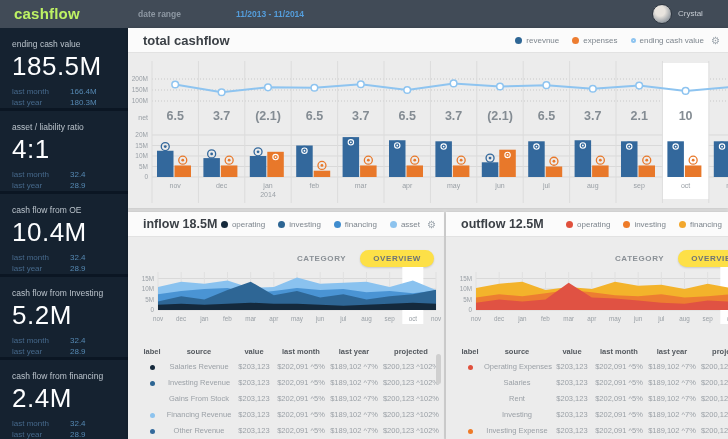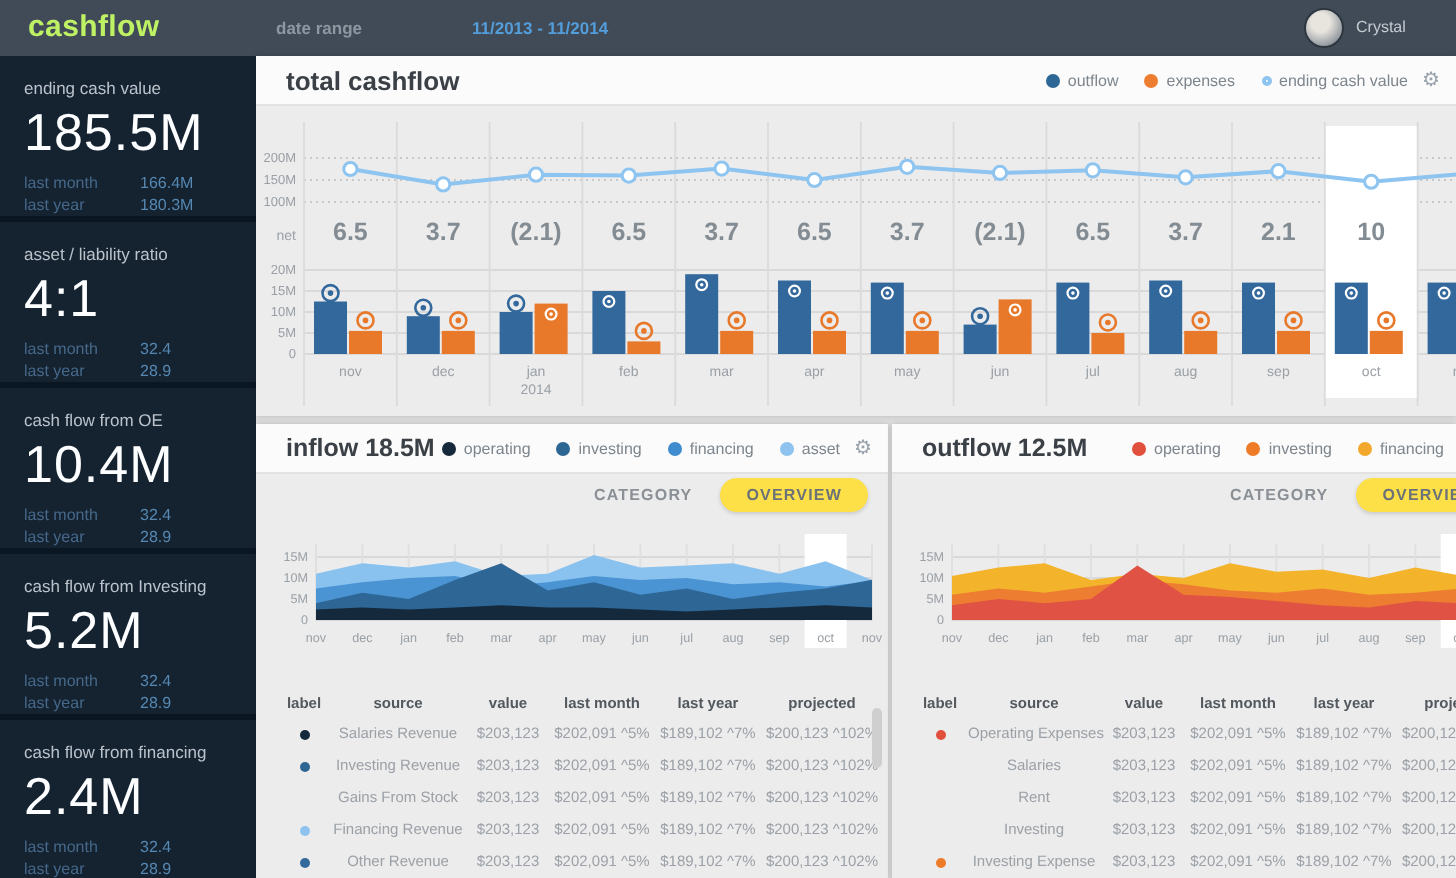--- a/index.html
+++ b/index.html
@@ -37,21 +37,21 @@
   .panel-title { position:absolute; left:15px; top:0; height:25px; line-height:25px; color:#3b4046; font-weight:bold; }
   #total-panel .panel-title { font-size:13px; }
   #inflow-panel .panel-title, #outflow-panel .panel-title { font-size:12.5px; }
   .legend { position:absolute; right:24px; top:0; height:25px; display:flex; align-items:center; gap:13px; }
   .legend-item { display:flex; align-items:center; gap:4px; cursor:pointer; }
   .ldot { width:7px; height:7px; border-radius:50%; display:inline-block; }
   .legend-label { font-size:8px; color:#7d858d; }
   .gear { position:absolute; right:8px; top:0; height:25px; line-height:25px; font-size:10px; color:#9aa3ab; cursor:pointer; }
 
   
-  .toggle-row { position:absolute; top:26px; left:0; width:316px; height:18px; display:flex; justify-content:flex-end; align-items:center; gap:14px; padding-right:10px; }
+  .toggle-row { position:absolute; top:37px; left:0; width:316px; height:18px; display:flex; justify-content:flex-end; align-items:center; gap:14px; padding-right:10px; }
   .cat-btn { font-size:8px; font-weight:bold; color:#8a9096; letter-spacing:0.6px; cursor:pointer; }
   .ovw-btn { font-size:8px; font-weight:bold; color:#6b7278; letter-spacing:0.6px; background:#fde047; border-radius:9px; padding:4px 13px; box-shadow:0 1px 2px rgba(0,0,0,0.15); cursor:pointer; }
 
   
   #total-chart { position:absolute; left:0; top:25px; }
   .area-chart { position:absolute; left:0; top:52px; }
 
   
   .table { position:absolute; left:0; top:132px; width:316px; }
   .t-row { display:grid; grid-template-columns:24px 70px 40px 54px 52px 1fr; padding-left:14px; height:16px; line-height:16px; font-size:7.5px; color:#9ba1a7; white-space:nowrap;text-align:center; }
@@ -136,21 +136,21 @@
         </div>
     </div>
   </div>
 
   <div id="total-panel" class="panel">
     <div class="panel-head">
       <div class="panel-title">total cashflow</div>
       <div class="legend" id="total-legend">
           <div class="legend-item">
             <span class="ldot" style="background: rgb(46, 102, 149);"></span>
-            <span class="legend-label">outflow</span>
+            <span class="legend-label">revevnue</span>
           </div>
           <div class="legend-item">
             <span class="ldot" style="background: rgb(237, 125, 49);"></span>
             <span class="legend-label">expenses</span>
           </div>
           <div class="legend-item">
             <span class="ldot" style="border: 2px solid rgb(142, 196, 240); background: rgb(251, 251, 251); width: 5px; height: 5px;"></span>
             <span class="legend-label">ending cash value</span>
           </div>
         </div>

